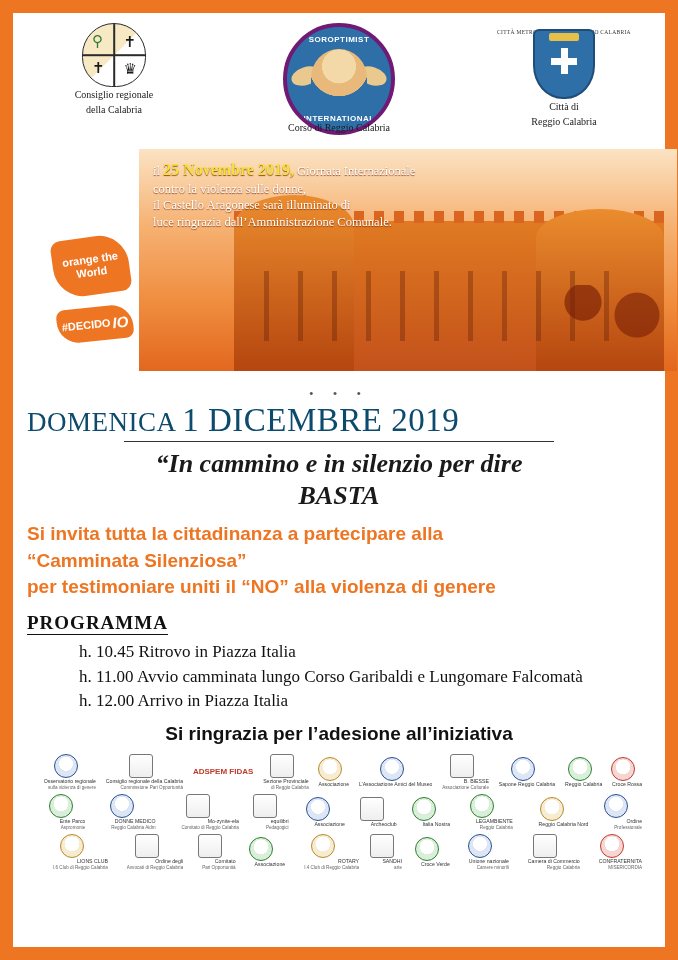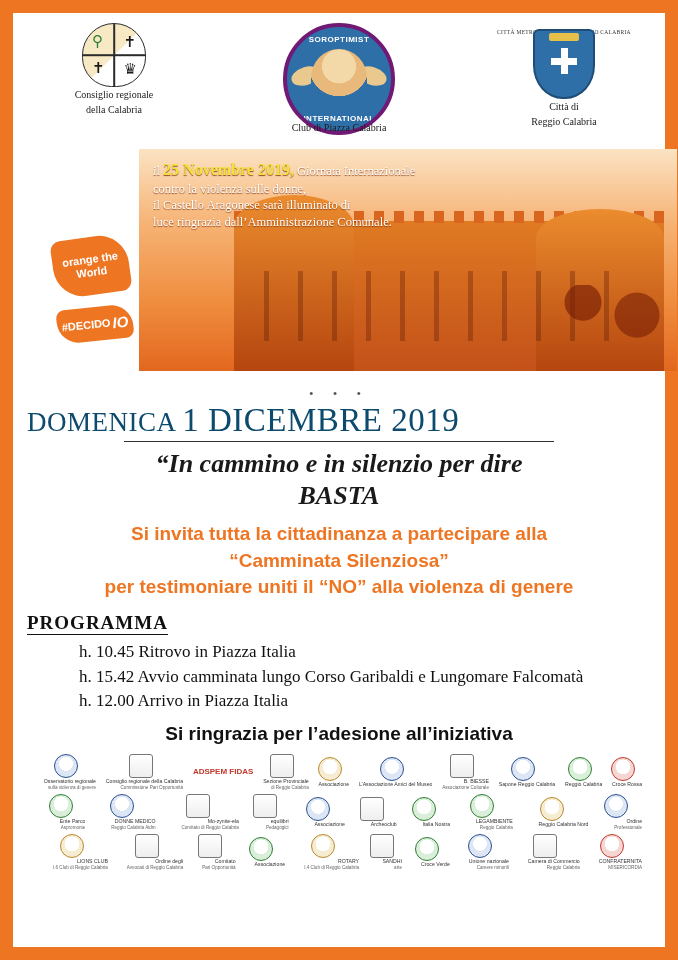--- a/index.html
+++ b/index.html
@@ -358,21 +358,21 @@
   .slogan {
     text-align: center;
     font-family: "Liberation Serif", serif;
     font-style: italic;
     font-weight: bold;
     color: #1a1a1a;
     font-size: 26px;
     line-height: 1.22;
   }
   .invite {
-    text-align: center;
+    text-align: left;
     color: #EE7522;
     font-family: "Liberation Sans", sans-serif;
     font-weight: bold;
     font-size: 19px;
     line-height: 1.38;
     margin-top: 10px;
   }
   .programma-title {
     text-align: left;
     font-family: "Liberation Serif", serif;
@@ -486,21 +486,21 @@
 
       <div class="header-logo" style="width:180px;">
         <div class="soropt">
           <div class="soropt-circle">
             <div class="band-top">SOROPTIMIST</div>
             <div class="wing-l"></div>
             <div class="wing-r"></div>
             <div class="figure"></div>
             <div class="band-bot">INTERNATIONAL</div>
           </div>
-          <div class="soropt-caption">Club di Piazza Calabria</div>
+          <div class="soropt-caption">Corso di Reggio Calabria</div>
         </div>
       </div>
 
       <div class="header-logo">
         <div style="position:relative;height:70px;">
           <div class="arc-text">CITTÀ METROPOLITANA DI REGGIO CALABRIA</div>
           <div class="crest-rc" style="margin-top:6px;">
             <div class="crown"></div>
             <div class="cross"></div>
           </div>
@@ -560,21 +560,21 @@
       <div>“Camminata Silenziosa”</div>
       <div>per testimoniare uniti il “NO” alla violenza di genere</div>
     </div>
 
     <div class="programma-title">
       <span>PROGRAMMA</span>
     </div>
 
     <div class="programma-list">
       <div>h. 10.45 Ritrovo in Piazza Italia</div>
-      <div>h. 15.42 Avvio camminata lungo Corso Garibaldi e Lungomare Falcomatà</div>
+      <div>h. 11.00 Avvio camminata lungo Corso Garibaldi e Lungomare Falcomatà</div>
       <div>h. 12.00 Arrivo in Piazza Italia</div>
     </div>
 
     <div class="thanks">Si ringrazia per l’adesione all’iniziativa</div>
 
     <div class="sponsors">
 
       <div class="sponsor-row">
         <div class="sponsor">
             <span class="mark"></span>

